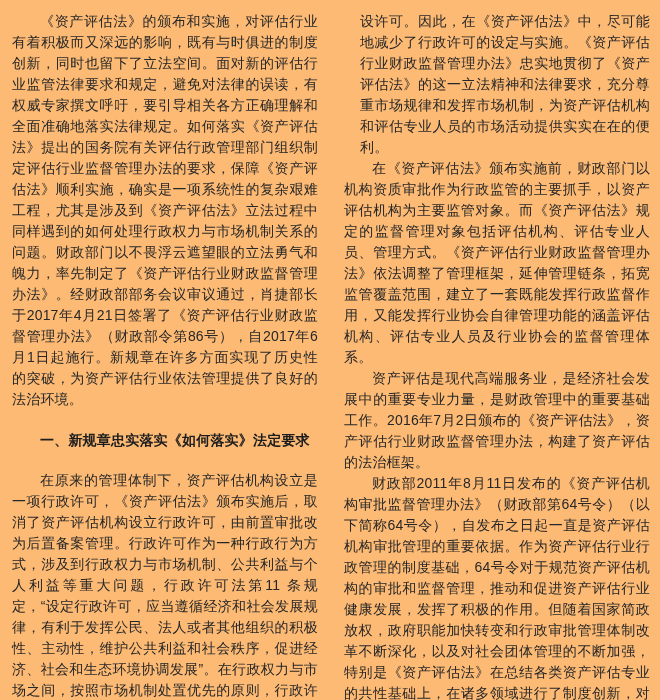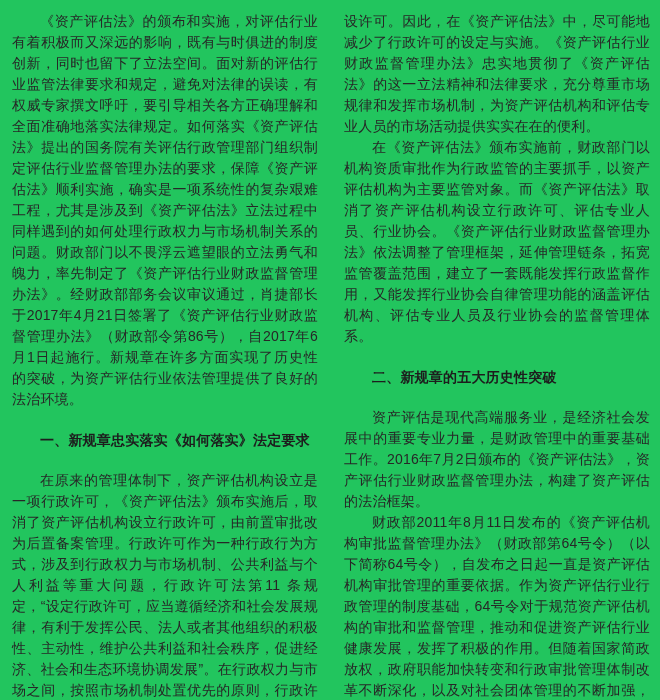--- a/index.html
+++ b/index.html
@@ -13,37 +13,38 @@
     overflow: hidden;
     font-family: "Liberation Sans", sans-serif;
   }
   .page {
     box-sizing: border-box;
     width: 660px;
     height: 700px;
     padding: 11px 10px 0 12px;
     display: flex;
     gap: 26px;
-    background: #22c55e;
+    background: #fdba74;
   }
   .col {
     width: 306px;
     flex: 0 0 306px;
     color: #272727;
     font-size: 14px;
     line-height: 21px;
     text-align: justify;
   }
   .para {
     margin: 0;
     text-indent: 2em;
     letter-spacing: 0.2px;
   }
   .para.no-indent {
     text-indent: 0;
+    margin-left: 16px;
   }
   .heading {
     margin: 20px 0 19px 0;
     font-size: 14px;
     line-height: 21px;
     font-weight: bold;
     color: #1d1d1d;
     text-indent: 2em;
     letter-spacing: 0.2px;
   }
@@ -52,18 +53,17 @@
 <body>
 
 <div class="page">
   <div class="col">
     <p class="para">《资产评估法》的颁布和实施，对评估行业有着积极而又深远的影响，既有与时俱进的制度创新，同时也留下了立法空间。面对新的评估行业监管法律要求和规定，避免对法律的误读，有权威专家撰文呼吁，要引导相关各方正确理解和全面准确地落实法律规定。如何落实《资产评估法》提出的国务院有关评估行政管理部门组织制定评估行业监督管理办法的要求，保障《资产评估法》顺利实施，确实是一项系统性的复杂艰难工程，尤其是涉及到《资产评估法》立法过程中同样遇到的如何处理行政权力与市场机制关系的问题。财政部门以不畏浮云遮望眼的立法勇气和魄力，率先制定了《资产评估行业财政监督管理办法》。经财政部部务会议审议通过，肖捷部长于2017年4月21日签署了《资产评估行业财政监督管理办法》（财政部令第86号），自2017年6月1日起施行。新规章在许多方面实现了历史性的突破，为资产评估行业依法管理提供了良好的法治环境。</p>
     <h3 class="heading">一、新规章忠实落实《如何落实》法定要求</h3>
     <p class="para">在原来的管理体制下，资产评估机构设立是一项行政许可，《资产评估法》颁布实施后，取消了资产评估机构设立行政许可，由前置审批改为后置备案管理。行政许可作为一种行政行为方式，涉及到行政权力与市场机制、公共利益与个人利益等重大问题，行政许可法第11 条规定，“设定行政许可，应当遵循经济和社会发展规律，有利于发挥公民、法人或者其他组织的积极性、主动性，维护公共利益和社会秩序，促进经济、社会和生态环境协调发展”。在行政权力与市场之间，按照市场机制处置优先的原则，行政许可是一种弥补市场缺陷的替代手段，因而，通常不提倡和鼓励行政许可的广泛运用，也不认为行政许可事项比非行政许可事项重要。在行政许可的设定上，可以通过市场竞争机制有效调节的，行业组织或者中介机构能够自律的，原则上不</p>
   </div>
   <div class="col">
     <p class="para no-indent">设许可。因此，在《资产评估法》中，尽可能地减少了行政许可的设定与实施。《资产评估行业财政监督管理办法》忠实地贯彻了《资产评估法》的这一立法精神和法律要求，充分尊重市场规律和发挥市场机制，为资产评估机构和评估专业人员的市场活动提供实实在在的便利。</p>
-    <p class="para">在《资产评估法》颁布实施前，财政部门以机构资质审批作为行政监管的主要抓手，以资产评估机构为主要监管对象。而《资产评估法》取消了资产评估机构设立行政许可、评估专业人员、行业协会。《资产评估行业财政监督管理办法》依法调整了管理框架，延伸管理链条，拓宽监管覆盖范围，建立了一套既能发挥行政监督作用，又能发挥行业协会自律管理功能的涵盖评估机构、评估专业人员及行业协会的监督管理体系。</p>
-    <h3 class="heading">二、新规章的五大历史性突破</h3>
+    <p class="para">在《资产评估法》颁布实施前，财政部门以机构资质审批作为行政监管的主要抓手，以资产评估机构为主要监管对象。而《资产评估法》规定的监督管理对象包括评估机构、评估专业人员、管理方式。《资产评估行业财政监督管理办法》依法调整了管理框架，延伸管理链条，拓宽监管覆盖范围，建立了一套既能发挥行政监督作用，又能发挥行业协会自律管理功能的涵盖评估机构、评估专业人员及行业协会的监督管理体系。</p>
     <p class="para">资产评估是现代高端服务业，是经济社会发展中的重要专业力量，是财政管理中的重要基础工作。2016年7月2日颁布的《资产评估法》，资产评估行业财政监督管理办法，构建了资产评估的法治框架。</p>
     <p class="para">财政部2011年8月11日发布的《资产评估机构审批监督管理办法》（财政部第64号令）（以下简称64号令），自发布之日起一直是资产评估机构审批管理的重要依据。作为资产评估行业行政管理的制度基础，64号令对于规范资产评估机构的审批和监督管理，推动和促进资产评估行业健康发展，发挥了积极的作用。但随着国家简政放权，政府职能加快转变和行政审批管理体制改革不断深化，以及对社会团体管理的不断加强，特别是《资产评估法》在总结各类资产评估专业的共性基础上，在诸多领域进行了制度创新，对资产评估行业管理提出了新的要求，64号令在适用范围、管理职责、管理对象、管理方式、管理要求、监管思路和监管范围、法</p>
   </div>
 </div>
 
 </body></html>

